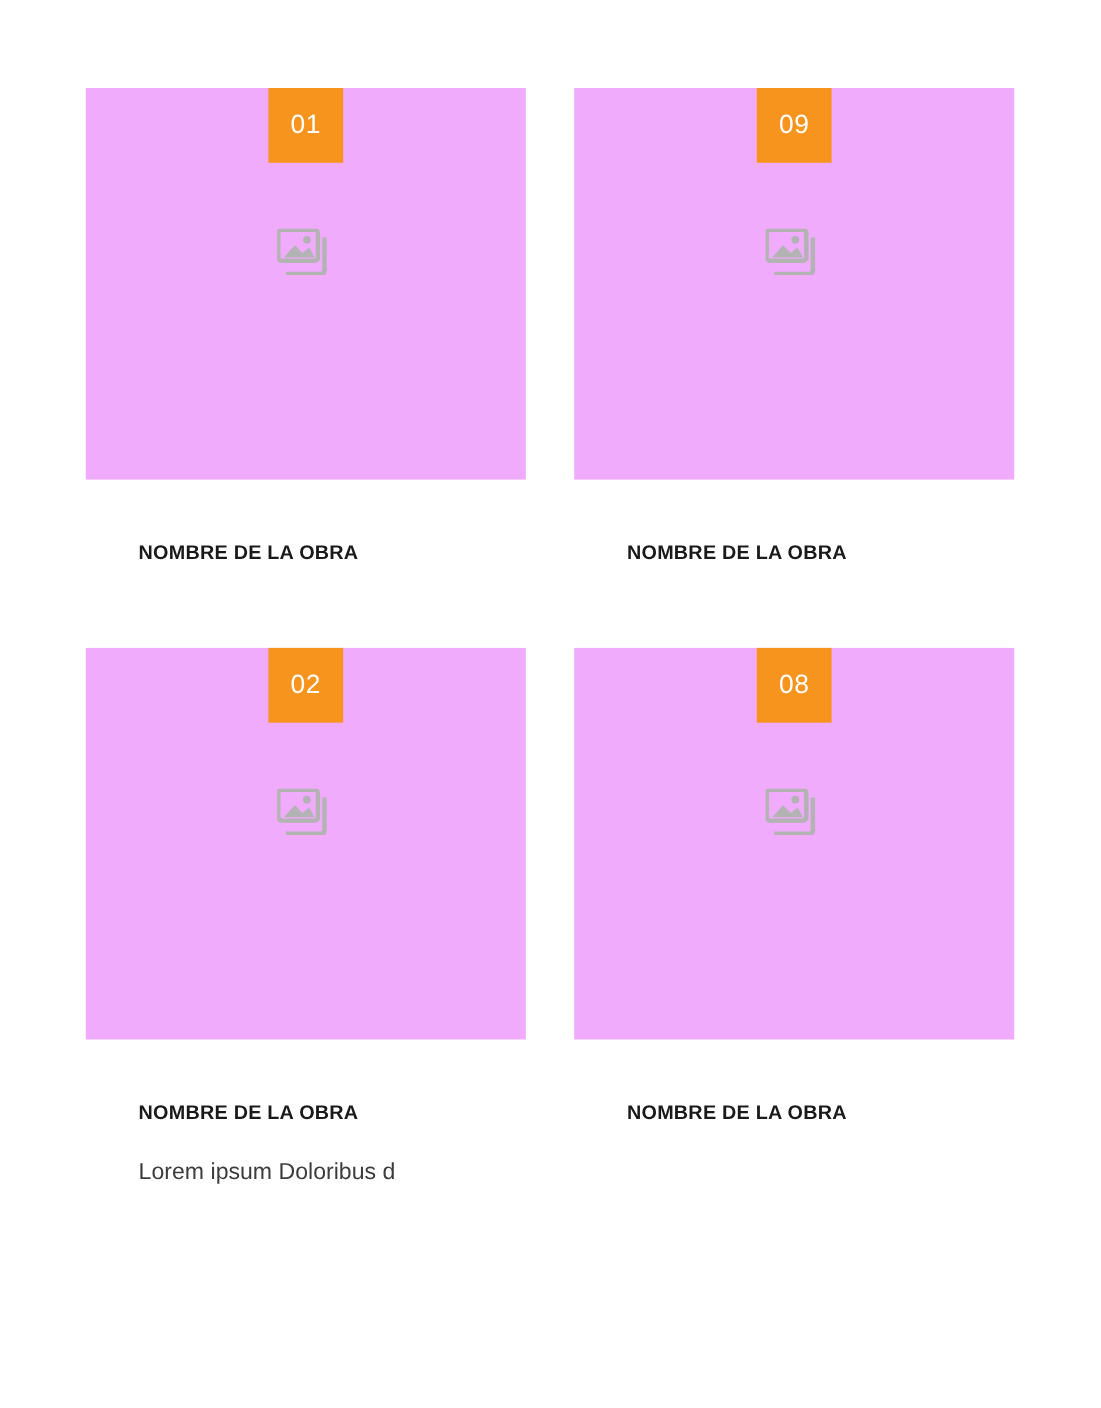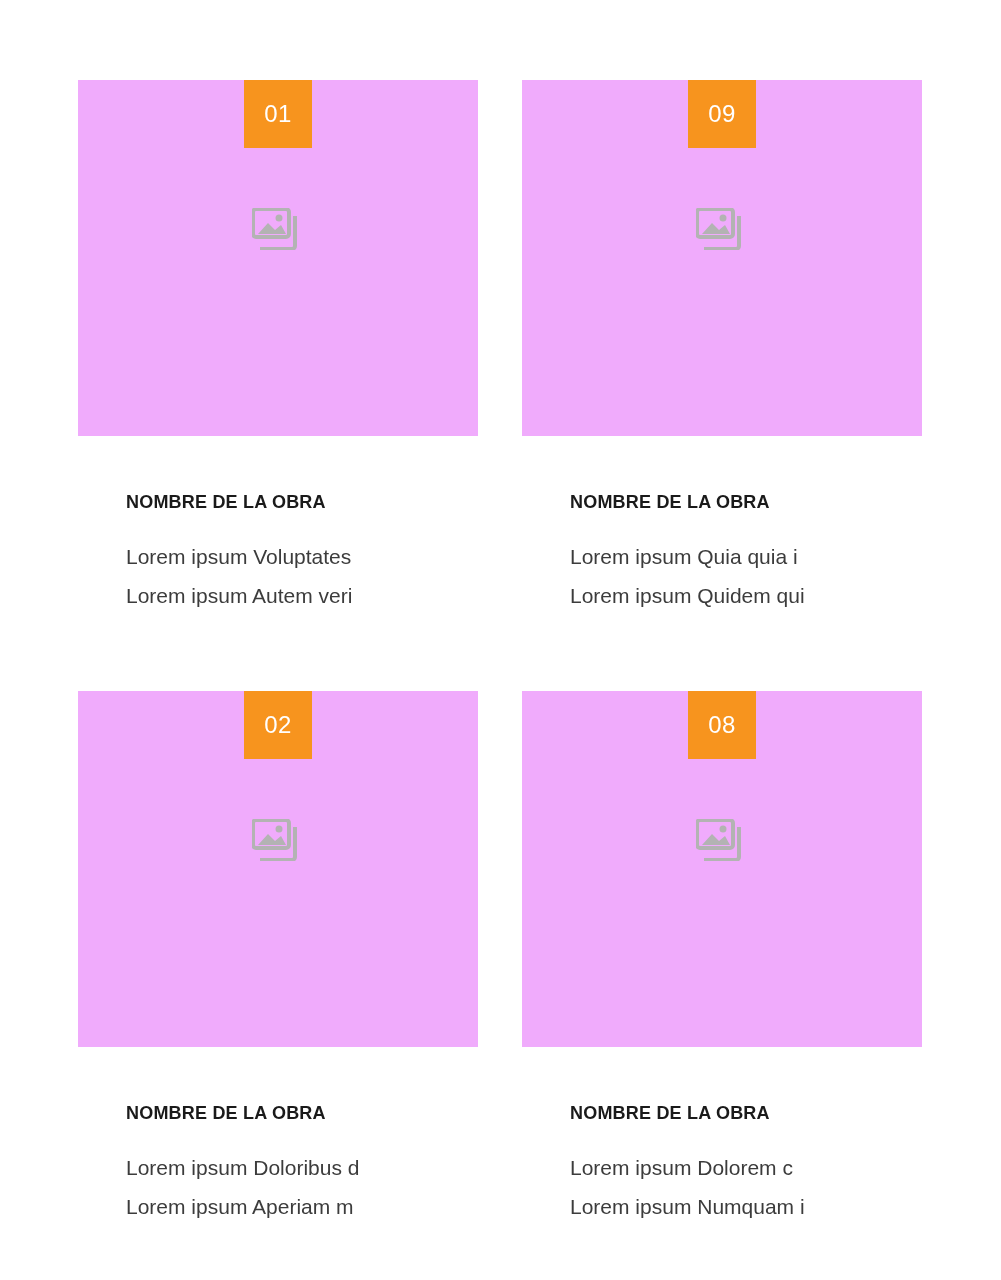--- a/index.html
+++ b/index.html
@@ -90,77 +90,64 @@
         <div class="img-icon">
           <svg width="52" height="42" viewBox="0 0 52 42" xmlns="http://www.w3.org/2000/svg">
             <rect x="1" y="1" width="36" height="28" rx="3" fill="none" stroke="#b3b3b3" stroke-width="4"></rect>
             <path d="M6 26 L16 15 L23 22 L29 17 L34 26 Z" fill="#b3b3b3"></path>
             <circle cx="27" cy="10" r="3.5" fill="#b3b3b3"></circle>
             <path d="M43 10 v28 a3 3 0 0 1 -3 3 H10" fill="none" stroke="#b3b3b3" stroke-width="4" stroke-linecap="square"></path>
           </svg>
         </div>
       </div>
       <div class="card-title">NOMBRE DE LA OBRA</div>
-      <div class="card-lines">
-        <div class="card-line">Lorem ipsum Voluptates</div>
-        <div class="card-line">Lorem ipsum Autem veri</div>
-      </div>
     </div>
 
     <div class="card">
       <div class="thumb">
         <div class="badge">09</div>
         <div class="img-icon">
           <svg width="52" height="42" viewBox="0 0 52 42" xmlns="http://www.w3.org/2000/svg">
             <rect x="1" y="1" width="36" height="28" rx="3" fill="none" stroke="#b3b3b3" stroke-width="4"></rect>
             <path d="M6 26 L16 15 L23 22 L29 17 L34 26 Z" fill="#b3b3b3"></path>
             <circle cx="27" cy="10" r="3.5" fill="#b3b3b3"></circle>
             <path d="M43 10 v28 a3 3 0 0 1 -3 3 H10" fill="none" stroke="#b3b3b3" stroke-width="4" stroke-linecap="square"></path>
           </svg>
         </div>
       </div>
       <div class="card-title">NOMBRE DE LA OBRA</div>
-      <div class="card-lines">
-        <div class="card-line">Lorem ipsum Quia quia i</div>
-        <div class="card-line">Lorem ipsum Quidem qui</div>
-      </div>
     </div>
 
     <div class="card">
       <div class="thumb">
         <div class="badge">02</div>
         <div class="img-icon">
           <svg width="52" height="42" viewBox="0 0 52 42" xmlns="http://www.w3.org/2000/svg">
             <rect x="1" y="1" width="36" height="28" rx="3" fill="none" stroke="#b3b3b3" stroke-width="4"></rect>
             <path d="M6 26 L16 15 L23 22 L29 17 L34 26 Z" fill="#b3b3b3"></path>
             <circle cx="27" cy="10" r="3.5" fill="#b3b3b3"></circle>
             <path d="M43 10 v28 a3 3 0 0 1 -3 3 H10" fill="none" stroke="#b3b3b3" stroke-width="4" stroke-linecap="square"></path>
           </svg>
         </div>
       </div>
       <div class="card-title">NOMBRE DE LA OBRA</div>
       <div class="card-lines">
         <div class="card-line">Lorem ipsum Doloribus d</div>
-        <div class="card-line">Lorem ipsum Aperiam m</div>
       </div>
     </div>
 
     <div class="card">
       <div class="thumb">
         <div class="badge">08</div>
         <div class="img-icon">
           <svg width="52" height="42" viewBox="0 0 52 42" xmlns="http://www.w3.org/2000/svg">
             <rect x="1" y="1" width="36" height="28" rx="3" fill="none" stroke="#b3b3b3" stroke-width="4"></rect>
             <path d="M6 26 L16 15 L23 22 L29 17 L34 26 Z" fill="#b3b3b3"></path>
             <circle cx="27" cy="10" r="3.5" fill="#b3b3b3"></circle>
             <path d="M43 10 v28 a3 3 0 0 1 -3 3 H10" fill="none" stroke="#b3b3b3" stroke-width="4" stroke-linecap="square"></path>
           </svg>
         </div>
       </div>
       <div class="card-title">NOMBRE DE LA OBRA</div>
-      <div class="card-lines">
-        <div class="card-line">Lorem ipsum Dolorem c</div>
-        <div class="card-line">Lorem ipsum Numquam i</div>
-      </div>
     </div>
 
   </div>
 </div>
 
 </body></html>

